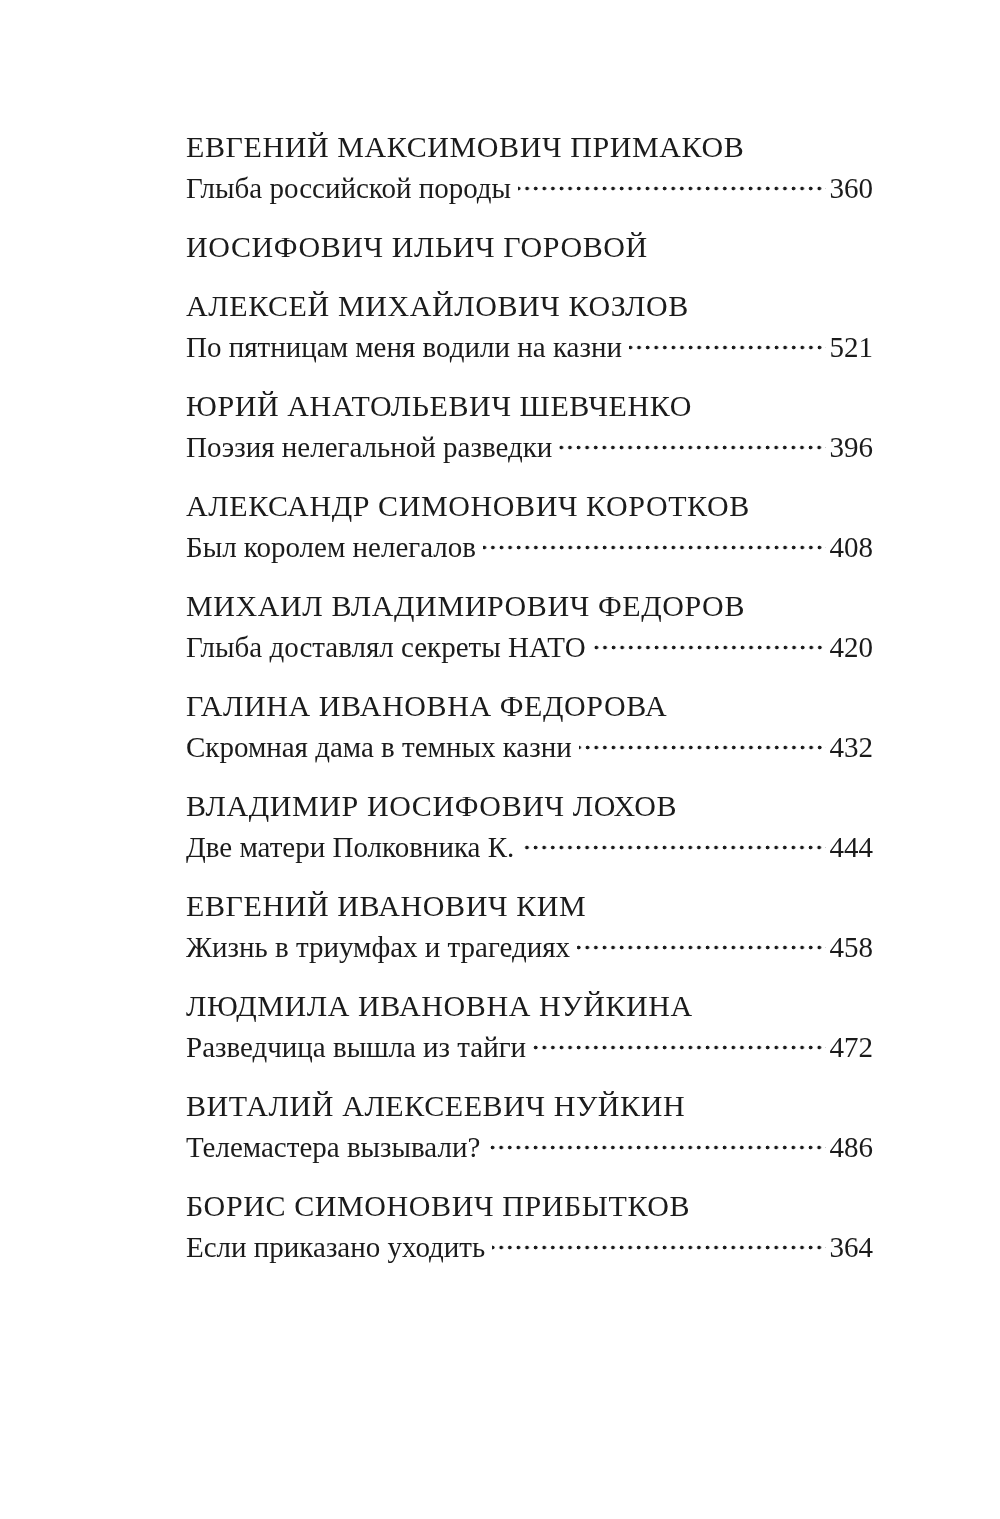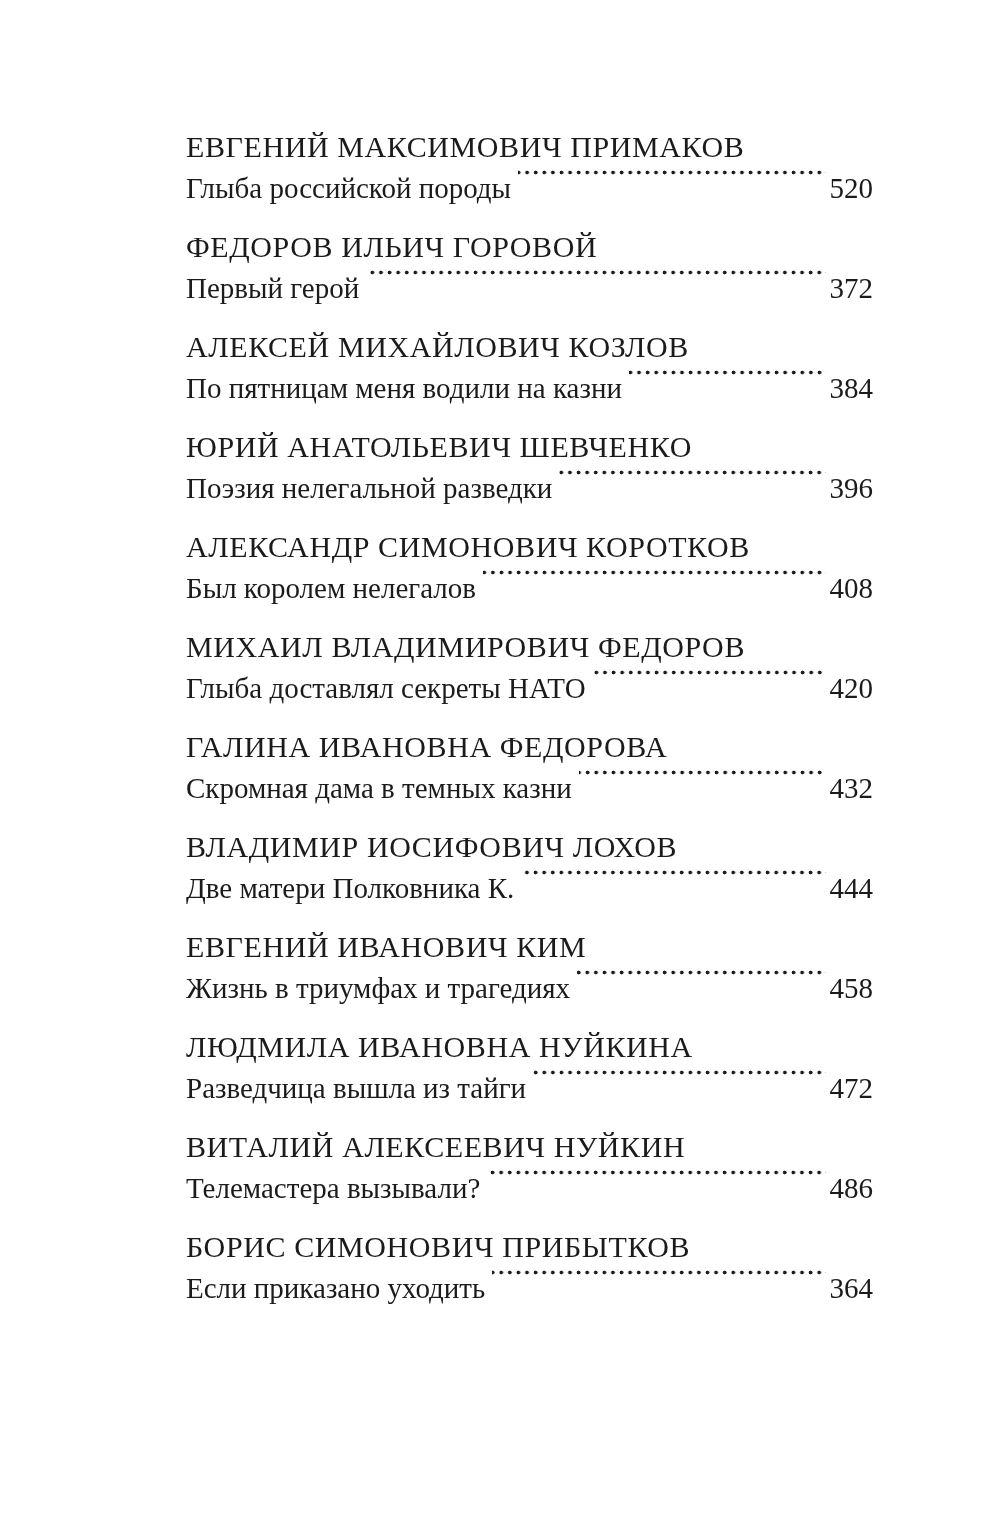--- a/index.html
+++ b/index.html
@@ -27,21 +27,21 @@
     margin-bottom: 22px;
   }
   .entry-name {
     font-size: 30px;
     line-height: 37px;
     letter-spacing: 0.6px;
     white-space: nowrap;
   }
   .entry-line {
     display: flex;
-    align-items: flex-start;
+    align-items: center;
     font-size: 29px;
     line-height: 36px;
     margin-top: 5px;
   }
   .entry-title {
     white-space: nowrap;
     flex: 0 0 auto;
   }
   .leader {
     flex: 1 1 auto;
@@ -61,39 +61,34 @@
 </head>
 <body>
 
 <div class="page">
   <div class="toc">
   <div class="entry">
     <div class="entry-name">ЕВГЕНИЙ МАКСИМОВИЧ ПРИМАКОВ</div>
     <div class="entry-line">
       <span class="entry-title">Глыба российской породы</span>
       <span class="leader"></span>
-      <span class="entry-page">520</span>
+      <span class="entry-page">360</span>
     </div>
   </div>
 
   <div class="entry">
-    <div class="entry-name">ФЕДОРОВ ИЛЬИЧ ГОРОВОЙ</div>
-    <div class="entry-line">
-      <span class="entry-title">Первый герой</span>
-      <span class="leader"></span>
-      <span class="entry-page">372</span>
-    </div>
+    <div class="entry-name">ИОСИФОВИЧ ИЛЬИЧ ГОРОВОЙ</div>
   </div>
 
   <div class="entry">
     <div class="entry-name">АЛЕКСЕЙ МИХАЙЛОВИЧ КОЗЛОВ</div>
     <div class="entry-line">
       <span class="entry-title">По пятницам меня водили на казни</span>
       <span class="leader"></span>
-      <span class="entry-page">384</span>
+      <span class="entry-page">521</span>
     </div>
   </div>
 
   <div class="entry">
     <div class="entry-name">ЮРИЙ АНАТОЛЬЕВИЧ ШЕВЧЕНКО</div>
     <div class="entry-line">
       <span class="entry-title">Поэзия нелегальной разведки</span>
       <span class="leader"></span>
       <span class="entry-page">396</span>
     </div>

